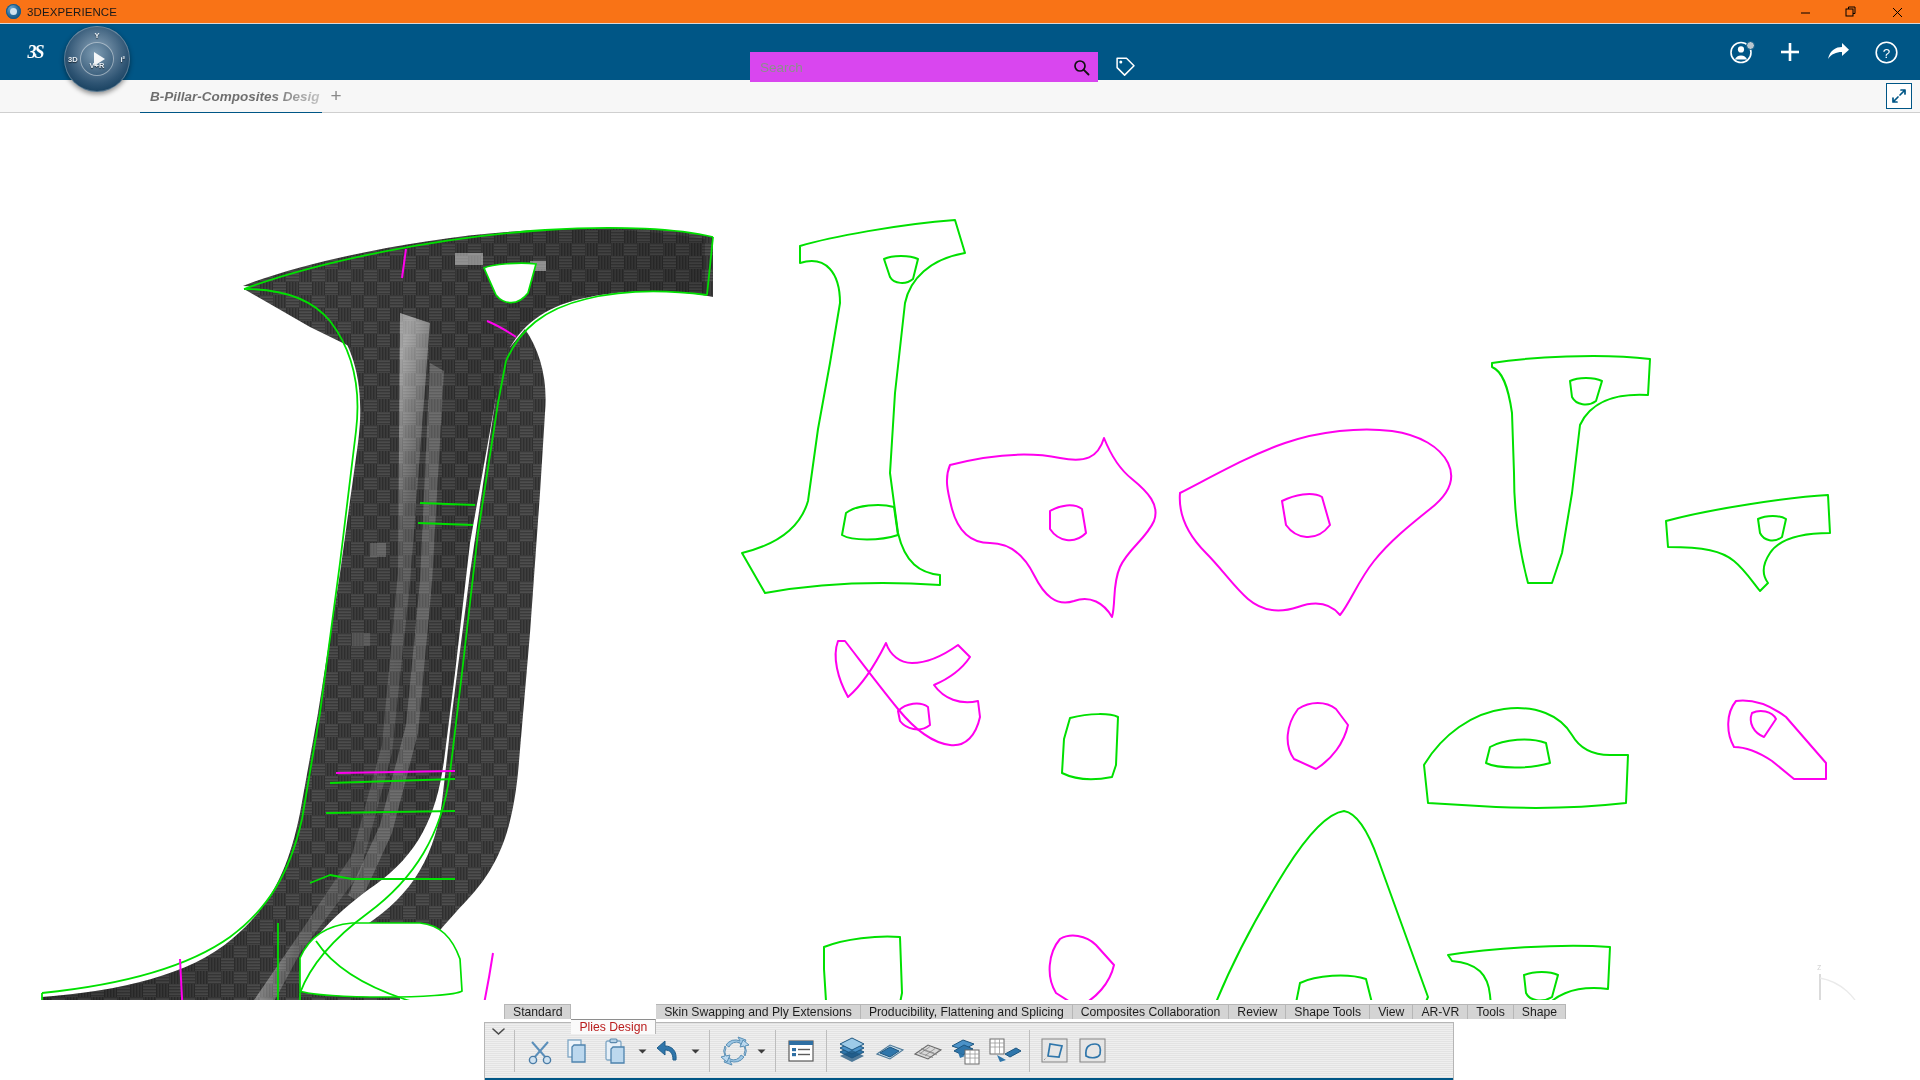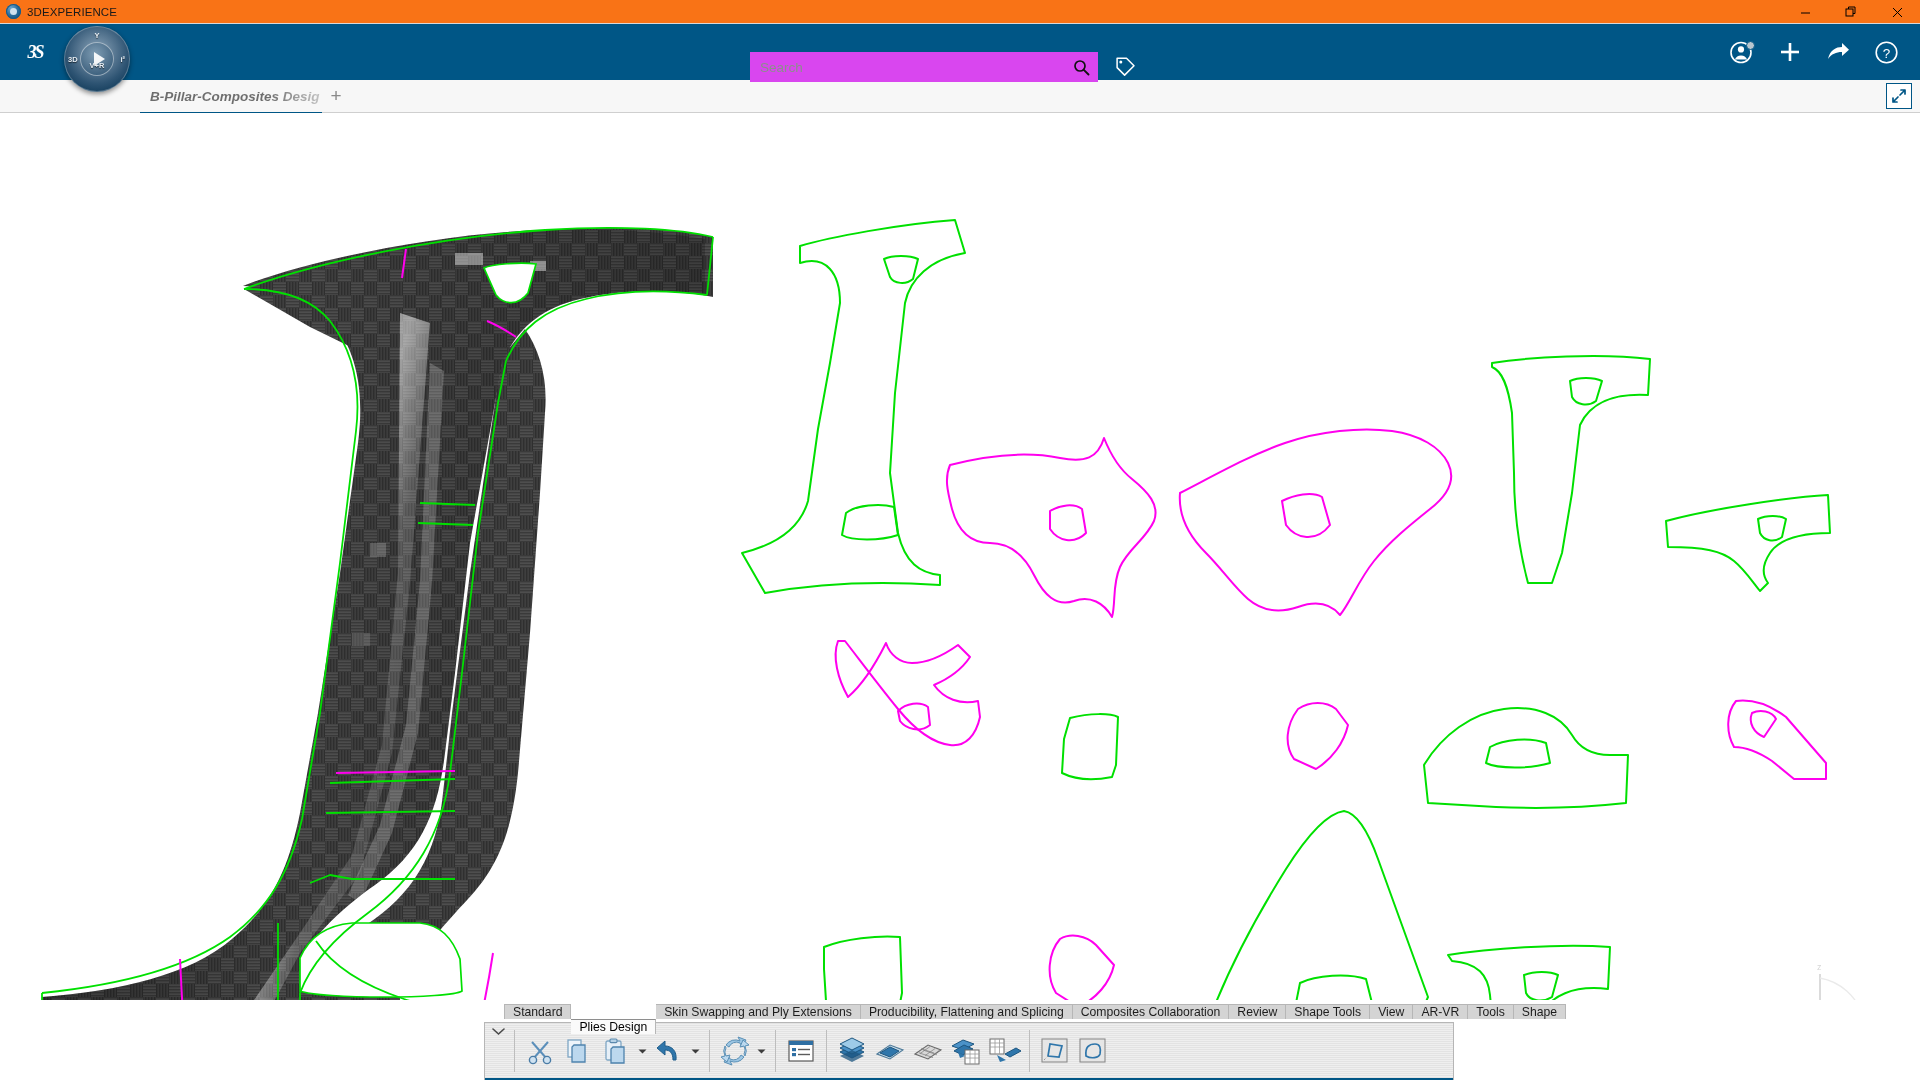--- a/index.html
+++ b/index.html
@@ -186,21 +186,21 @@
     display: flex; align-items: center; padding: 0 8px;
     font-size: 12.2px; color: #1d1d1d; white-space: nowrap;
     background: #d4d4d4;
     border-right: 1px solid #b6b6b6;
     border-top: 1px solid #b6b6b6;
     cursor: pointer;
   }
   .rtab:first-child { border-left: 1px solid #b6b6b6; }
   .rtab.active {
     background: #fafafa;
-    color: #000000;
+    color: #b91c1c;
     border-top-color: #8e8e8e;
     margin-top: 31px;
   }
   .ribbon-body {
     position: relative;
     height: 58px;
     background:
       repeating-linear-gradient(0deg, #efefef 0px, #efefef 1px, #e3e3e3 1px, #e3e3e3 2px),
       #eaeaea;
     border: 1px solid #b6b6b6;

